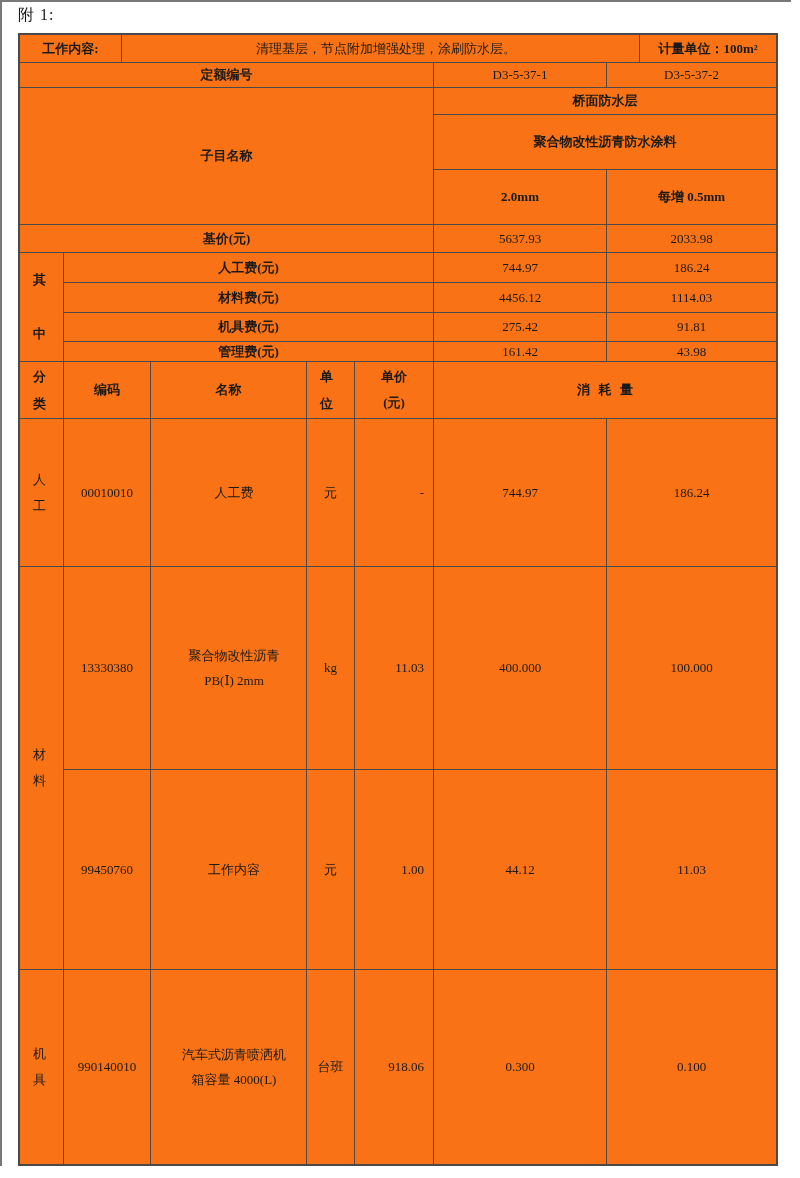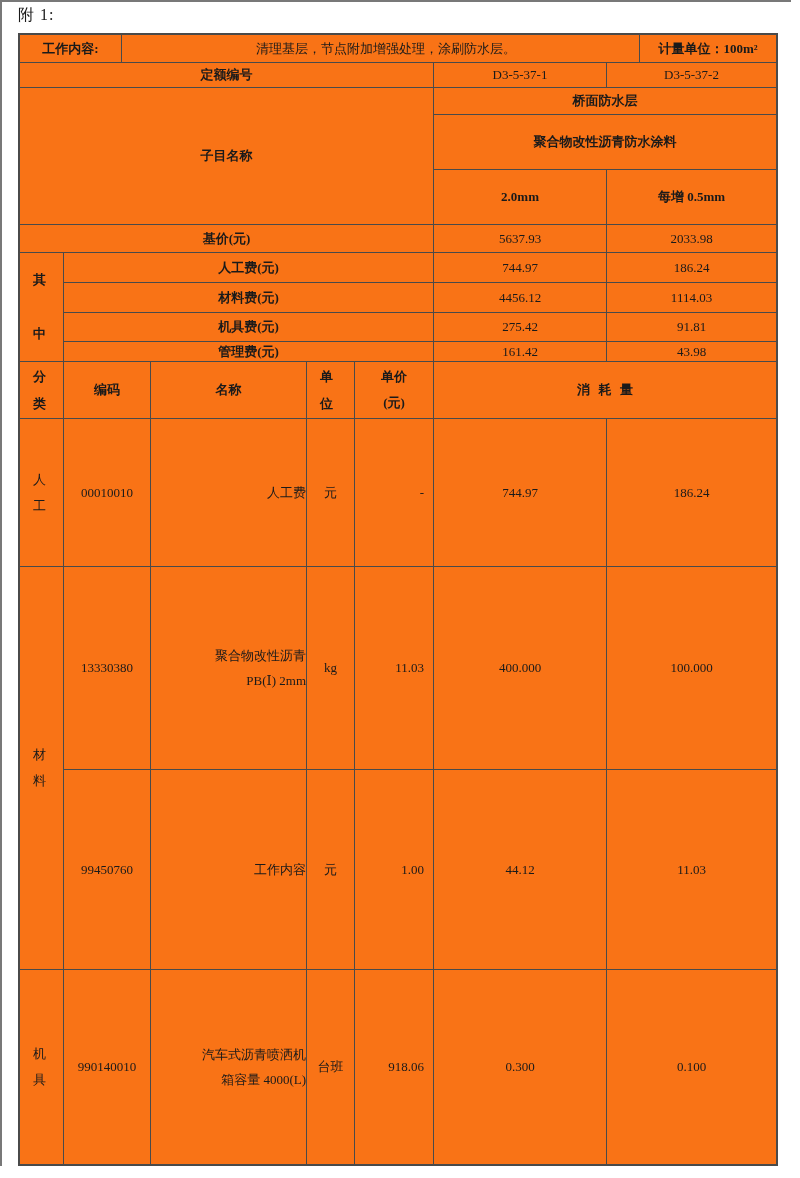--- a/index.html
+++ b/index.html
@@ -23,21 +23,21 @@
   .r{text-align:right;padding-right:9px !important}
   .b{font-weight:bold}
   .fz14{font-size:14px}
   .fz15{font-size:15px}
   .fz17{font-size:17px}
   
   .vt{word-break:break-all;padding:0 13px !important;text-align:left;line-height:26px}
   .vt-wide{line-height:54px}
   .vt-mid{line-height:27px}
   .twoline{line-height:26px}
-  .name{ text-align:right;padding-left:11px !important;line-height:25px}
+  .name{ text-align:center;padding-left:11px !important;line-height:25px}
   .spread{letter-spacing:0.65em;padding-left:0.65em !important}
 </style>
 </head>
 <body>
 
 <div class="edge-top"></div>
 <div class="edge-left"></div>
 
 <div class="attach">附 1:</div>
 

